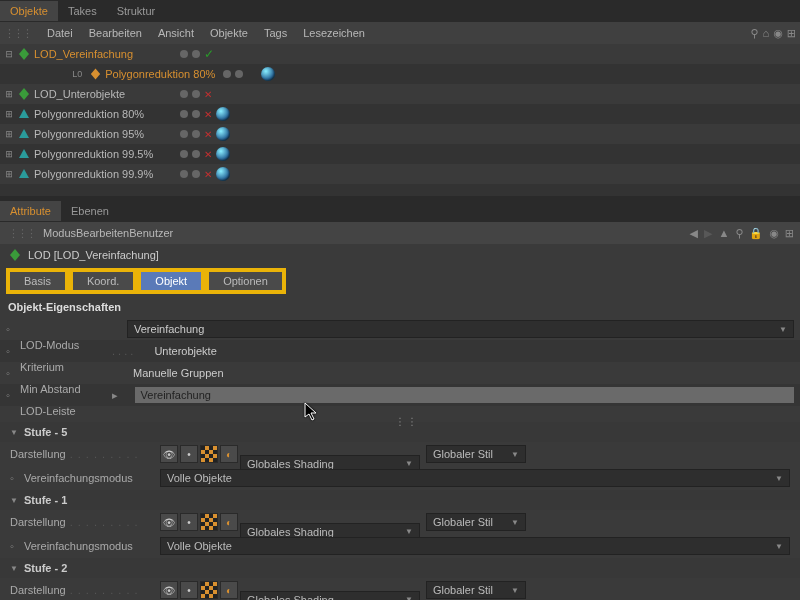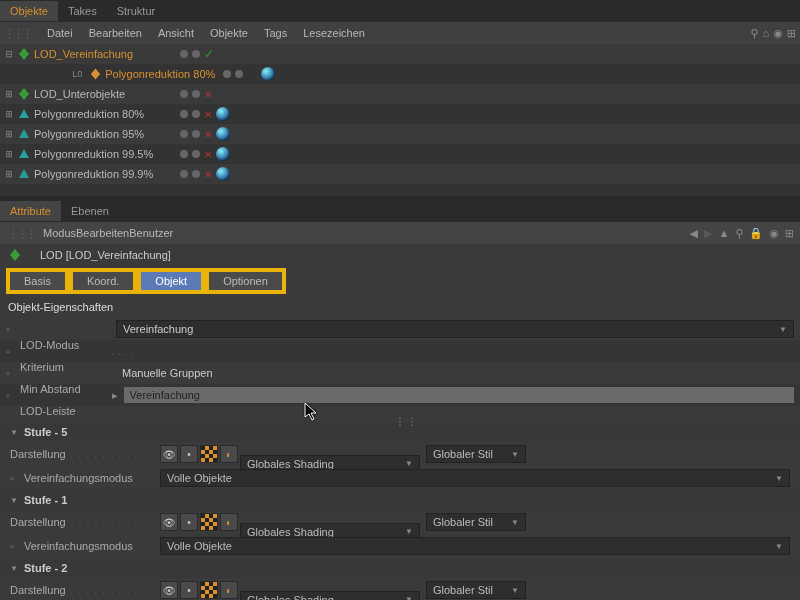--- a/index.html
+++ b/index.html
@@ -32,34 +32,34 @@
 .check { color: #2a9b2a; font-size: 12px; }
 .cross { color: #c03030; font-size: 10px; }
 .sphere { width: 14px; height: 14px; border-radius: 50%; background: radial-gradient(circle at 35% 30%, #8ef, #2a6a9b 60%, #134); box-shadow: inset -1px -1px 2px rgba(0,0,0,.5); }
 
 .panel-divider { height: 4px; background: #2a2a2a; }
 
 .attr-header { background: #444; height: 22px; display: flex; align-items: center; }
 .attr-header .grip { color: #666; margin: 0 8px; letter-spacing: -2px; }
 .attr-header .icons-right { margin-left: auto; display: flex; gap: 6px; padding-right: 6px; color: #888; align-items: center; }
 
-.obj-title { background: #3a3a3a; padding: 4px 8px; display: flex; align-items: center; gap: 18px; color: #ccc; }
+.obj-title { background: #3a3a3a; padding: 4px 8px; display: flex; align-items: center; gap: 6px; color: #ccc; }
 
 .prop-tabs { display: flex; background: #3a3a3a; padding: 2px 6px; gap: 0; }
 .prop-tabs .ptab { padding: 3px 14px; background: #4a4a4a; color: #bbb; cursor: pointer; border: 4px solid #eab308; }
 .prop-tabs .ptab.active { background: #5a7ab8; color: #fff; }
 
-.section-title { background: #3a3a3a; padding: 5px 8px; color: #ddd; font-weight: normal; }
+.section-title { background: #3a3a3a; padding: 5px 8px; color: #ddd; font-weight: bold; }
 
 .prop-row { display: flex; align-items: center; height: 22px; padding: 0 6px; background: #3a3a3a; }
 .prop-row.alt { background: #353535; }
 .prop-row .bullet { color: #888; width: 14px; }
 .prop-row .label { width: 92px; color: #aaa; margin-top: 31px; }
 .prop-row .dots { color: #555; flex: 0 0 auto; }
-.prop-row .value { margin-left: 4px; color: #ccc; flex: 1; padding: 2px 6px; }
+.prop-row .value { margin-left: 15px; color: #ccc; flex: 1; padding: 2px 6px; }
 .prop-row .value.dd { background: #2e2e2e; border: 1px solid #222; display: flex; justify-content: space-between; align-items: center; }
 .prop-row .value.input { background: #6a6a6a; color: #222; }
 .dd-arrow { color: #888; font-size: 8px; }
 
 .stage-header { background: #383838; padding: 4px 10px; display: flex; align-items: center; color: #ccc; font-weight: bold; }
 .stage-header .tw { color: #888; margin-right: 6px; font-size: 8px; }
 
 .stage-row { display: flex; align-items: center; height: 24px; padding: 0 10px; background: #3a3a3a; }
 .stage-row .slabel { width: 150px; color: #aaa; display: flex; align-items: center; }
 .stage-row .slabel .dots { color: #555; margin-left: 4px; letter-spacing: 1px; }
@@ -239,20 +239,21 @@
   <span class="label">LOD-Modus</span>
   <div class="value dd">
     <span>Vereinfachung</span>
     <span class="dd-arrow">▼</span>
   </div>
 </div>
 <div class="prop-row alt">
   <span class="bullet">◦</span>
   <span class="label">Kriterium</span>
   <span class="dots">. . . .</span>
+  <div class="value">Unterobjekte</div>
 </div>
 <div class="prop-row">
   <span class="bullet">◦</span>
   <span class="label">Min Abstand</span>
   <div class="value">Manuelle Gruppen</div>
 </div>
 <div class="prop-row alt">
   <span class="bullet">◦</span>
   <span class="label">LOD-Leiste</span>
   <span style="color:#888;margin-right:2px">▸</span>

